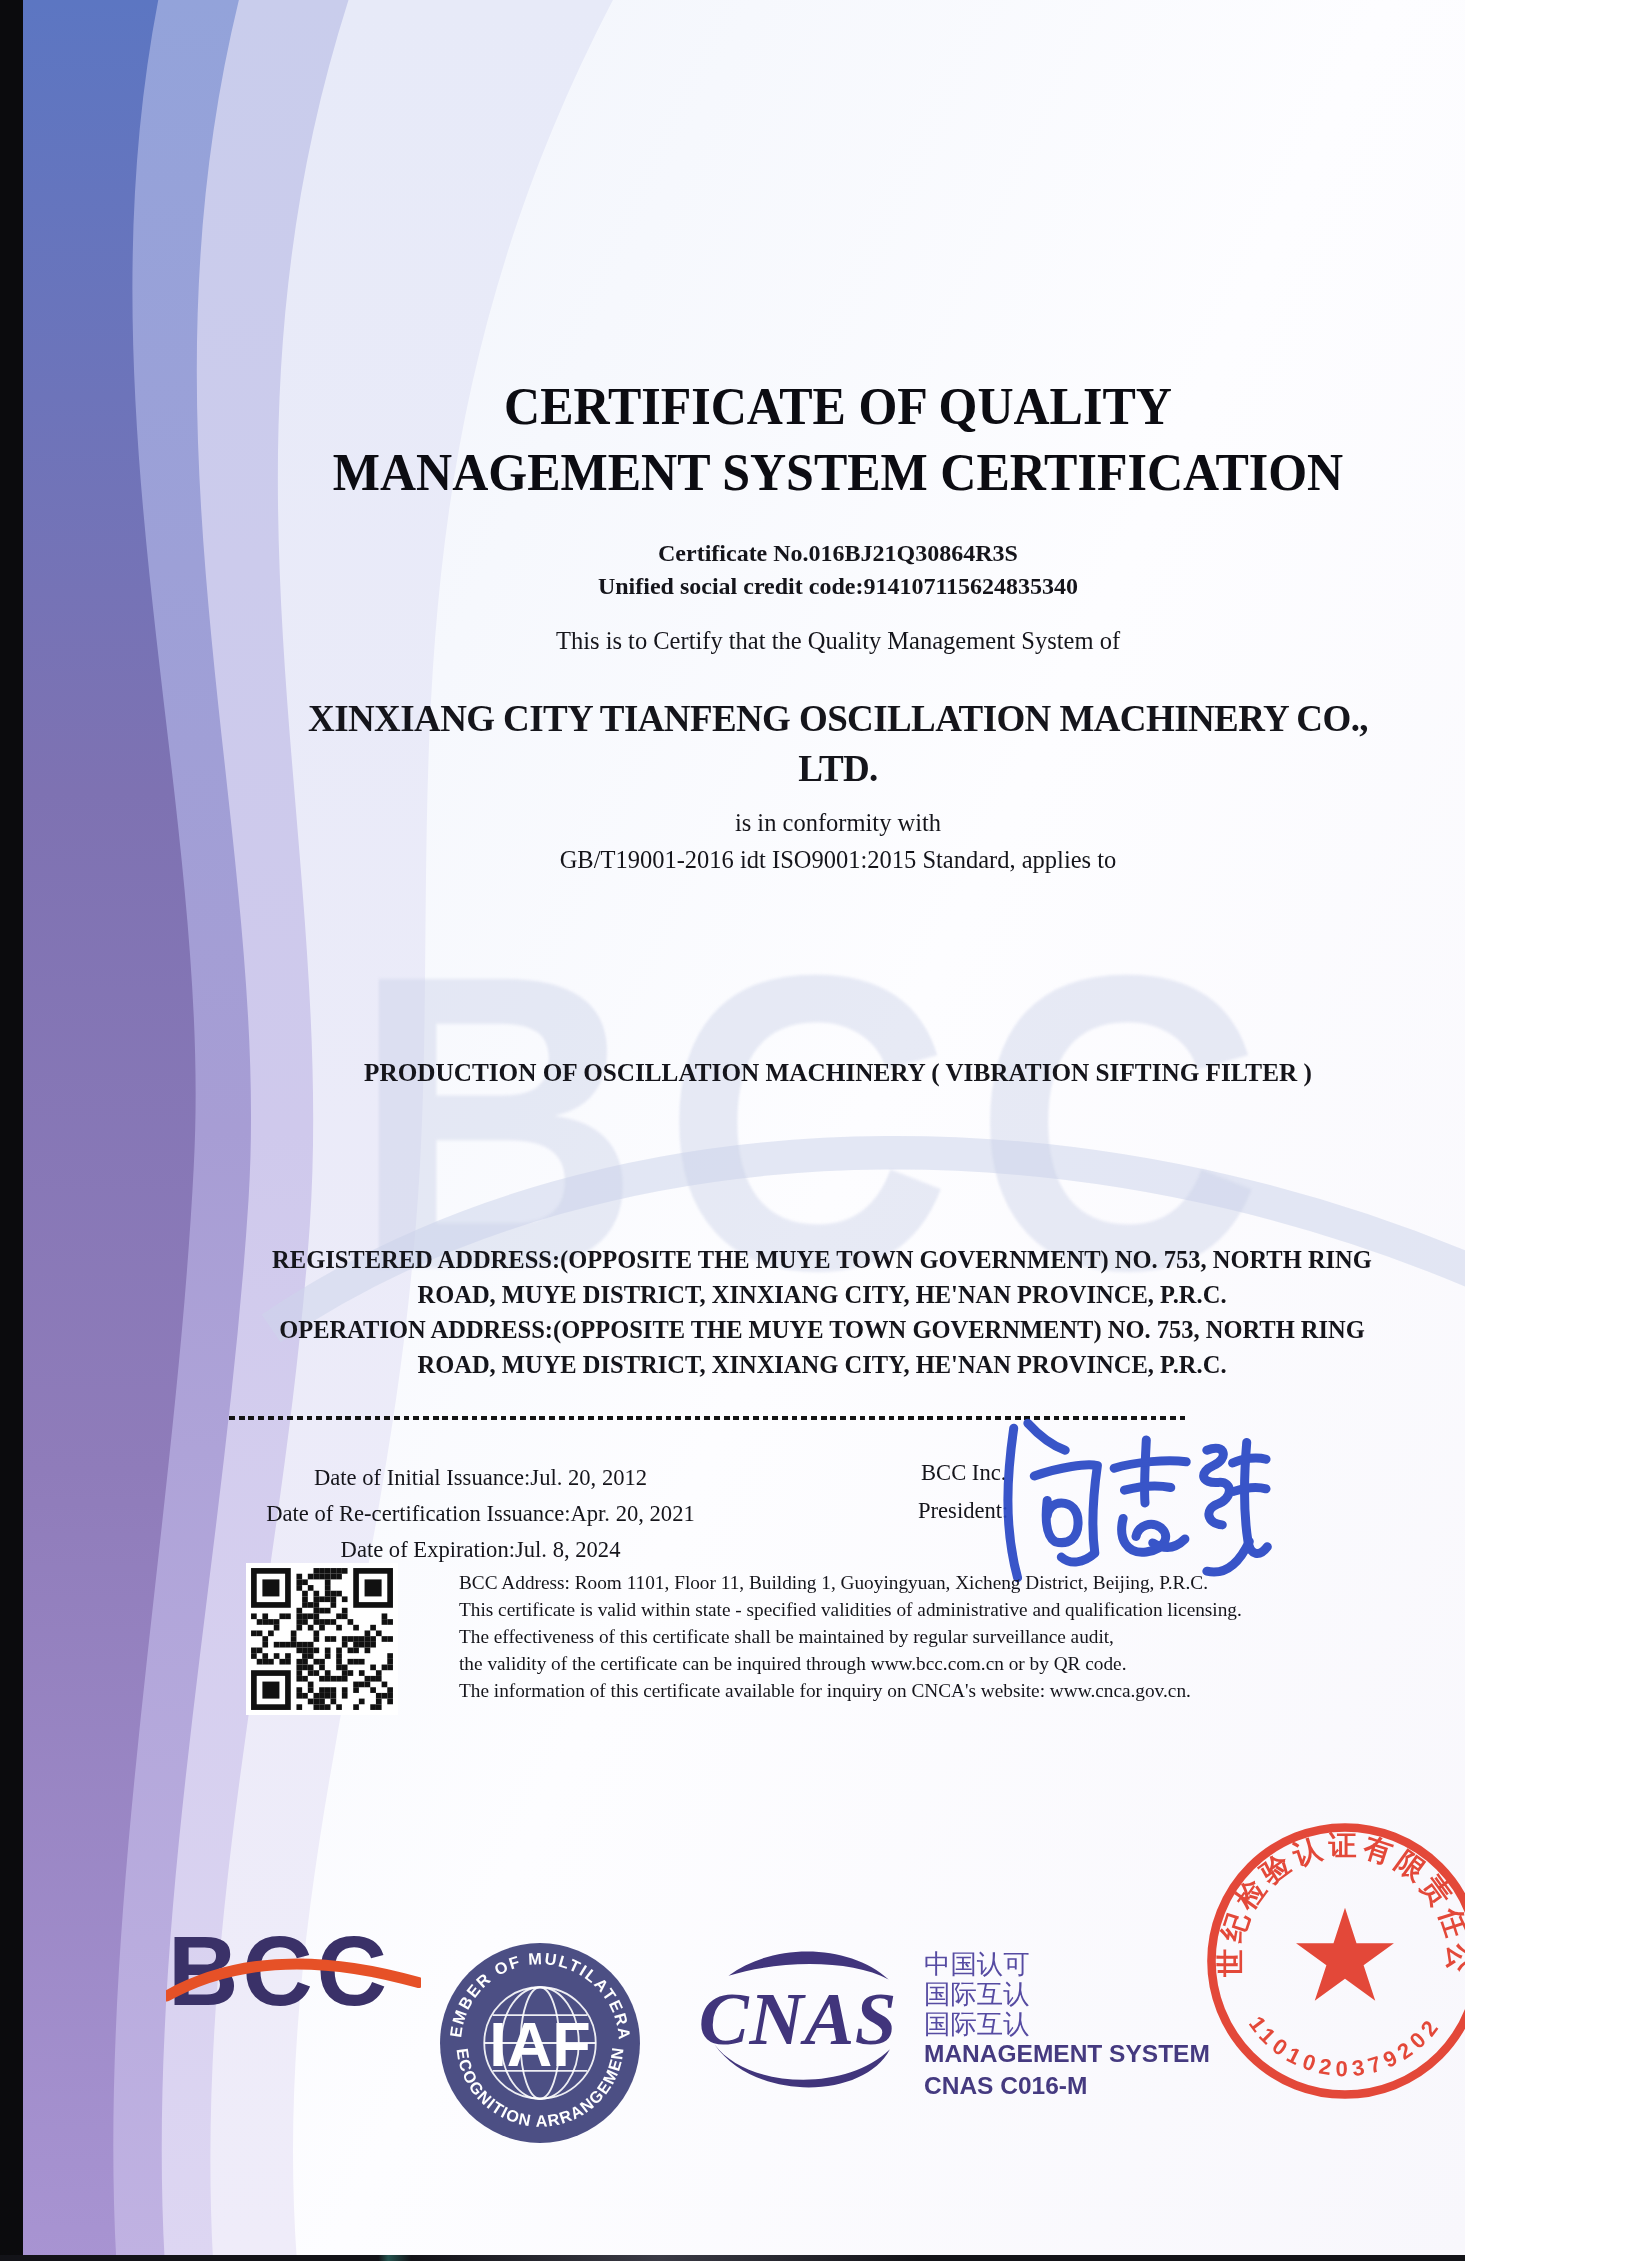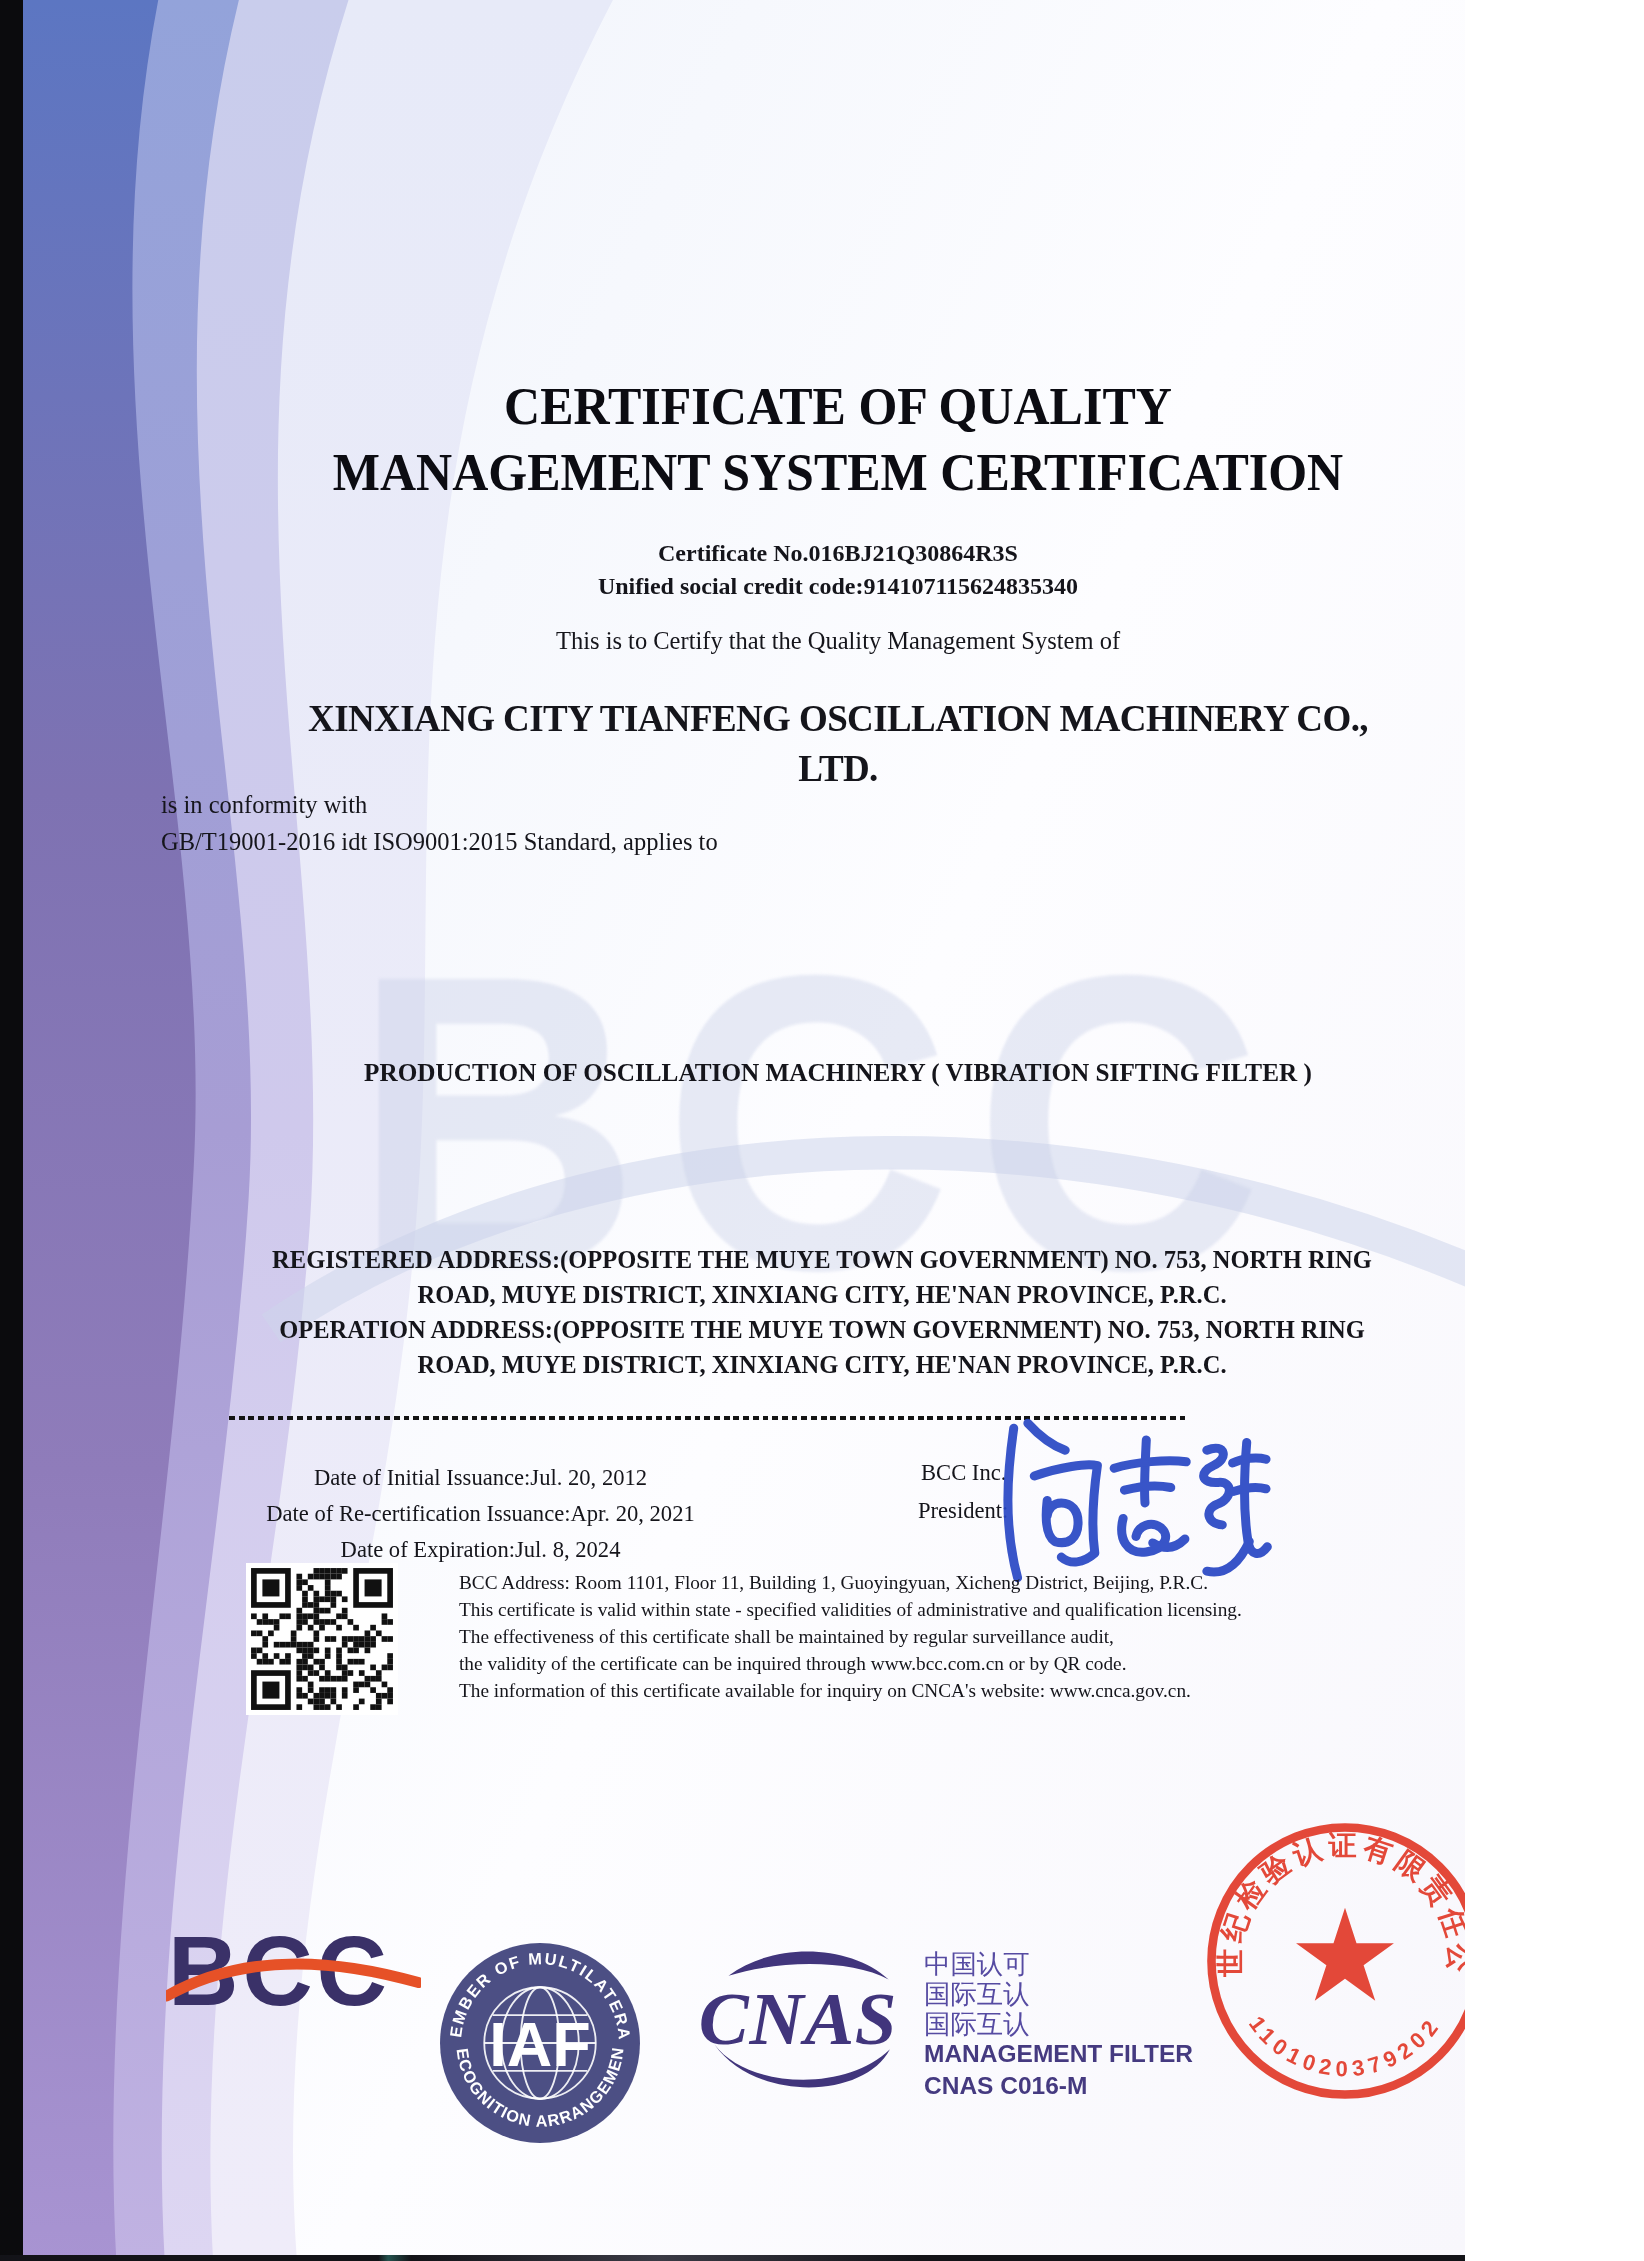--- a/index.html
+++ b/index.html
@@ -16,21 +16,21 @@
         font-family:"Liberation Sans","DejaVu Sans",sans-serif;font-weight:bold;
         font-size:400px;letter-spacing:22px;color:rgba(199,207,231,0.42);
         filter:blur(1.3px);transform:scaleY(1.05);user-select:none;}
   .title{left:161px;top:377px;width:1354px;text-align:center;font-weight:bold;
         font-size:50px;line-height:63px;color:#0c0c12;transform:scaleY(1.05);}
   .certnums{left:161px;top:537px;width:1354px;text-align:center;font-weight:bold;
         font-size:24px;line-height:33px;}
   .certify{left:161px;top:627px;width:1354px;text-align:center;font-size:24.5px;}
   .company{left:161px;top:694px;width:1354px;text-align:center;font-weight:bold;
         font-size:37px;line-height:50px;letter-spacing:-0.6px;}
-  .conformity{left:161px;top:786px;width:1354px;font-size:24.5px;line-height:37px;}
+  .conformity{left:161px;top:804px;width:1354px;text-align:center;font-size:24.5px;line-height:37px;}
   .scope{left:161px;top:1058px;width:1354px;text-align:center;font-weight:bold;
         font-size:26px;transform:scaleX(0.97);}
   .addresses{left:145px;top:1242px;width:1354px;text-align:center;font-weight:bold;
         font-size:24.5px;line-height:35px;}
   .dotline{left:229px;top:1416px;width:956px;height:3.9px;
         background:repeating-linear-gradient(90deg,#141414 0 5.8px,transparent 5.8px 9.7px);}
   .dates{left:232px;top:1460px;width:497px;text-align:center;font-size:22.6px;line-height:36px;}
   .issuer{left:921px;top:1460px;font-size:22.6px;}
   .president{left:918px;top:1498px;font-size:22.6px;}
   .fineprint{left:433px;top:1569px;width:793px;font-size:19.3px;line-height:27px;margin-left:26px;}
@@ -407,21 +407,21 @@
     <path d="M30,152 C80,220 232,228 302,160 C262,238 92,242 30,152 Z" fill="#41357c"></path>
     <text x="6" y="152" font-family="Liberation Serif, DejaVu Serif, serif" font-weight="bold" font-style="italic" font-size="116" letter-spacing="1" fill="#41357c">CNAS</text>
   </svg>
 
   <div class="abs accred-cjk">
     <div>中国认可</div>
     <div>国际互认</div>
     <div>国际互认</div>
   </div>
   <div class="abs accred-en">
-    <div>MANAGEMENT FILTER</div>
+    <div>MANAGEMENT SYSTEM</div>
     <div>CNAS C016-M</div>
   </div>
 
   <svg class="abs seal-wrap" width="294" height="294" viewBox="0 0 480 480">
     <circle cx="240" cy="240" r="218" fill="none" stroke="#e23b2b" stroke-width="14"></circle>
     <polygon fill="#e23b2b" points="240,153 258.8,211.1 319.9,211 270.4,246.9 289.4,305 240,269 190.6,305 209.6,246.9 160.1,211 221.2,211.1"></polygon>
     <defs>
       <path id="seal-top-arc" d="M74,284 A172,172 0 1 1 406,284"></path>
       <path id="seal-bot-arc" d="M86,348 A188,188 0 0 0 394,348"></path>
     </defs>

